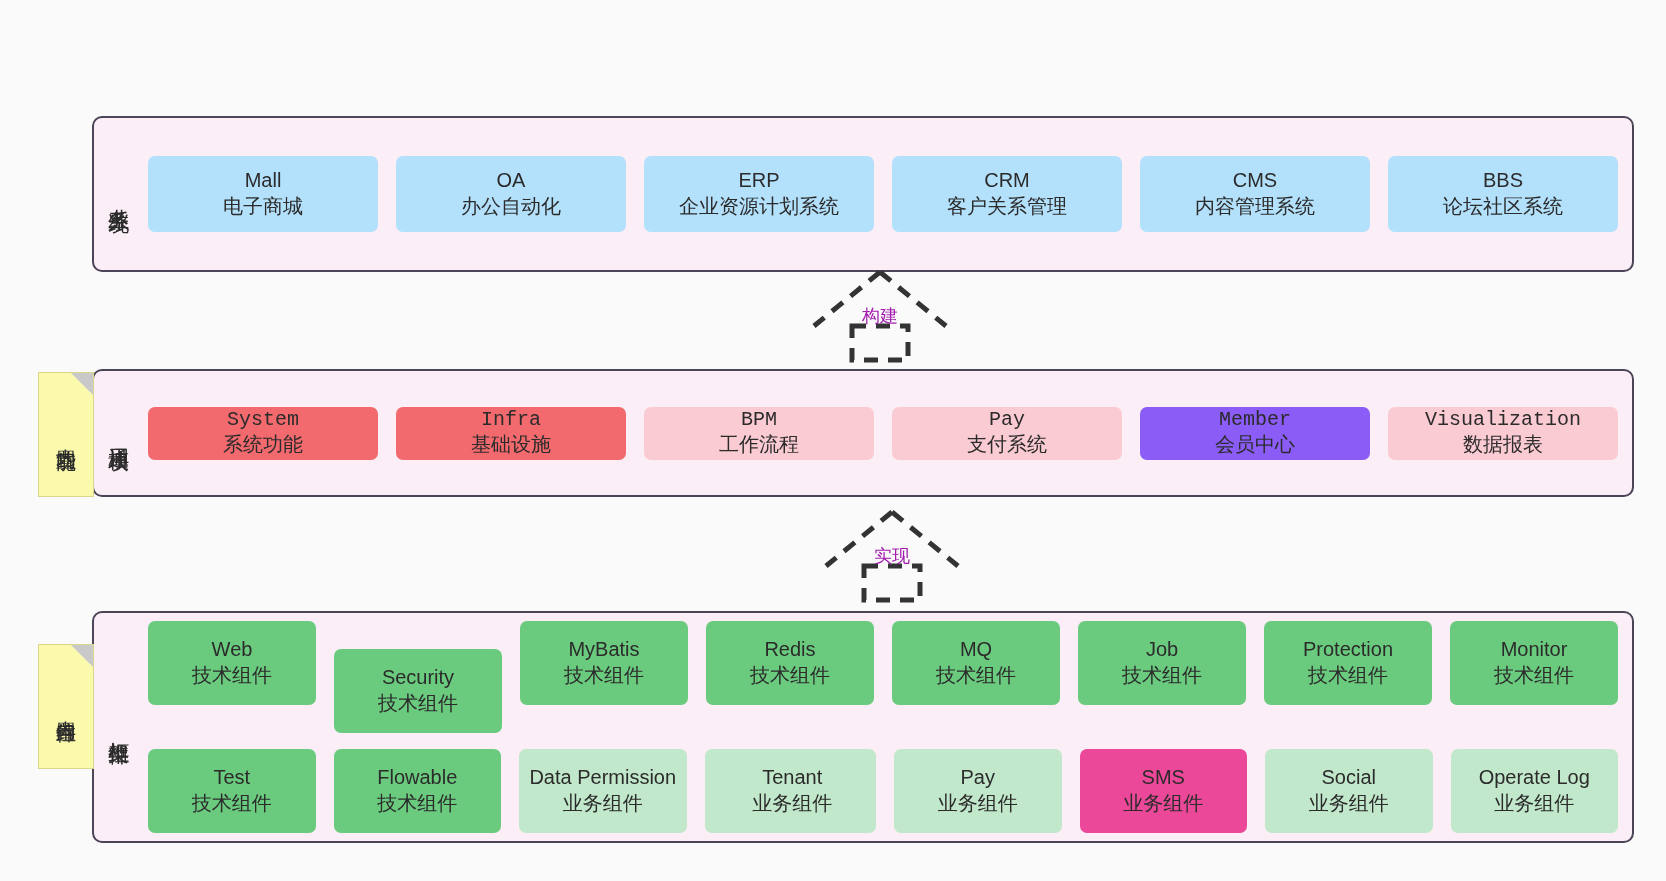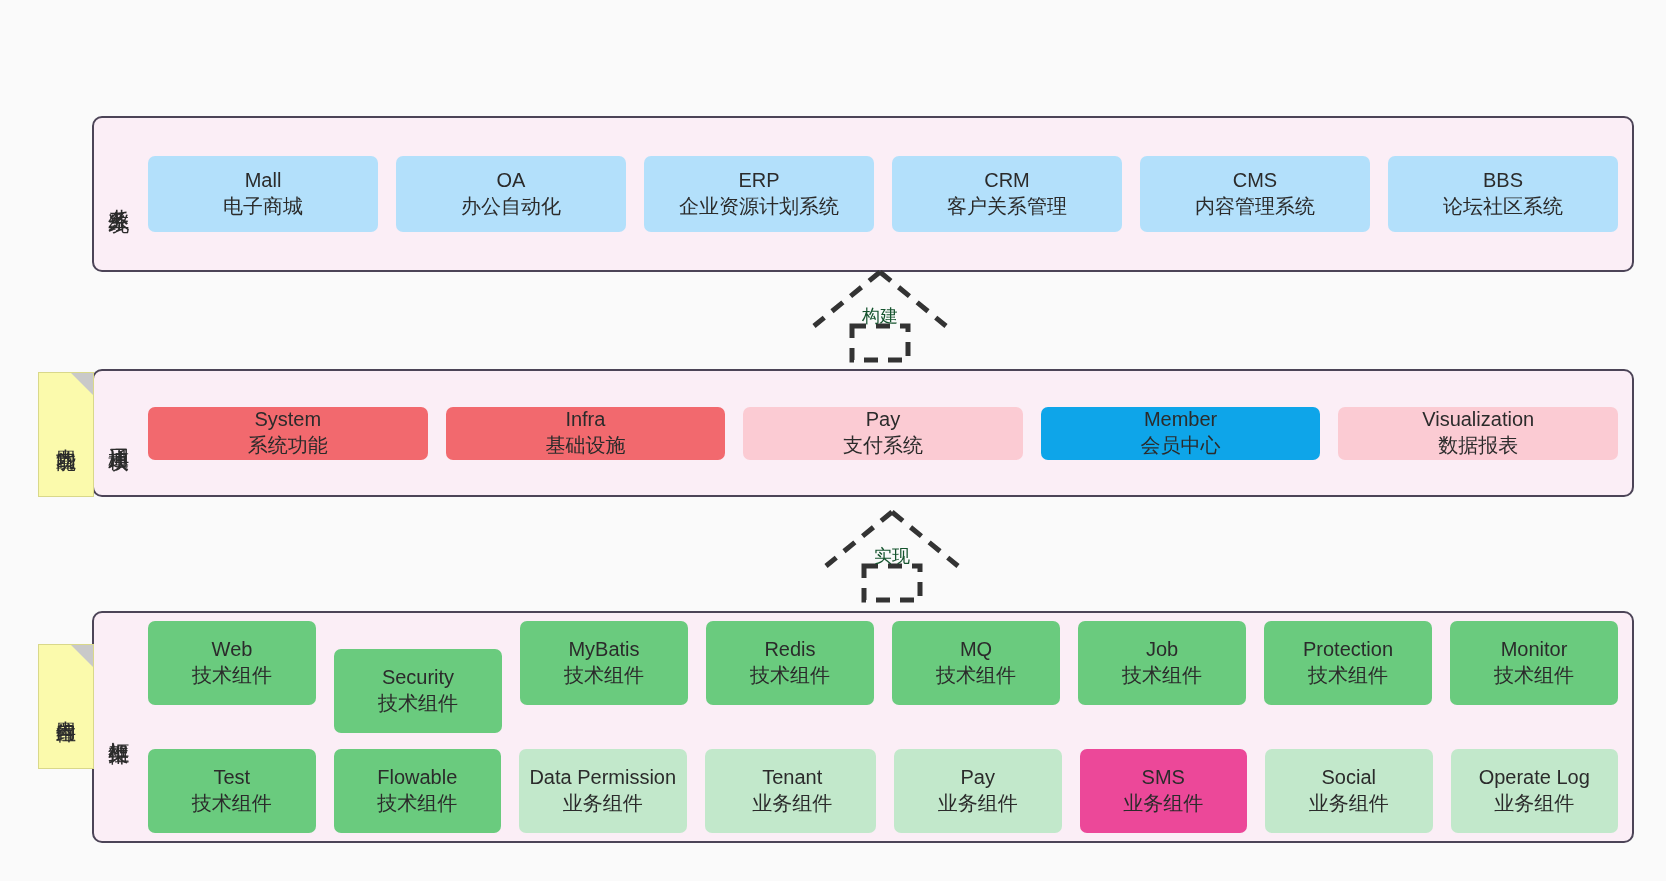--- a/index.html
+++ b/index.html
@@ -86,21 +86,21 @@
   
   #layer-business {
     left: 92px;  top: 116px;  width: 1542px; height: 156px;
   }
   #layer-business .cell { background: #B3E0FB; height: 76px; }
 
   
   #layer-common {
     left: 92px;  top: 369px;  width: 1542px; height: 128px;
   }
-  #layer-common .cell { height: 53px; }
+  #layer-common .cell { height: 53px; font-family: Liberation Mono, monospace; }
 
   
   #layer-framework {
     left: 92px;  top: 611px;  width: 1542px; height: 232px;
   }
   #layer-framework .cell { height: 84px; }
 
   
   .note {
     position: absolute;
@@ -132,21 +132,21 @@
 
   
   .connector {
     position: absolute;
     z-index: 2;
   }
   .connector svg { display: block; overflow: visible; }
   .connector .conn-label {
     position: absolute;
     font-size: 18px;
-    color: #14532d;
+    color: #a21caf;
     white-space: nowrap;
     background: transparent;
     user-select: none;
   }
   #connector-build { left: 800px; top: 268px; width: 160px; height: 96px; }
   #connector-build .conn-label { left: 62px; top: 36px; }
   #connector-impl  { left: 812px; top: 508px; width: 160px; height: 96px; }
   #connector-impl  .conn-label { left: 62px; top: 36px; }
 </style>
 </head>
@@ -206,24 +206,28 @@
       <div class="row">
         <div class="cell" style="background: rgb(242, 105, 110);">
           <span class="en">System</span>
           <span class="cn">系统功能</span>
         </div>
         <div class="cell" style="background: rgb(242, 105, 110);">
           <span class="en">Infra</span>
           <span class="cn">基础设施</span>
         </div>
         <div class="cell" style="background: rgb(251, 203, 211);">
+          <span class="en">BPM</span>
+          <span class="cn">工作流程</span>
+        </div>
+        <div class="cell" style="background: rgb(251, 203, 211);">
           <span class="en">Pay</span>
           <span class="cn">支付系统</span>
         </div>
-        <div class="cell" style="background: #0ea5e9;">
+        <div class="cell" style="background: #8b5cf6;">
           <span class="en">Member</span>
           <span class="cn">会员中心</span>
         </div>
         <div class="cell" style="background: rgb(251, 203, 211);">
           <span class="en">Visualization</span>
           <span class="cn">数据报表</span>
         </div>
       </div>
     </div>
   </div>

